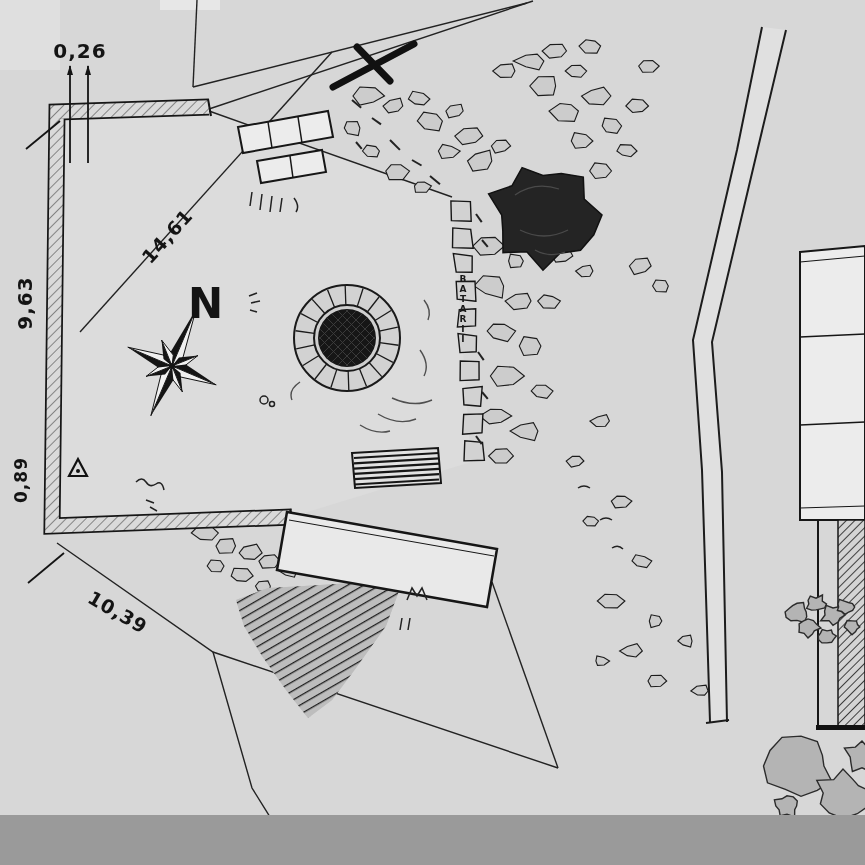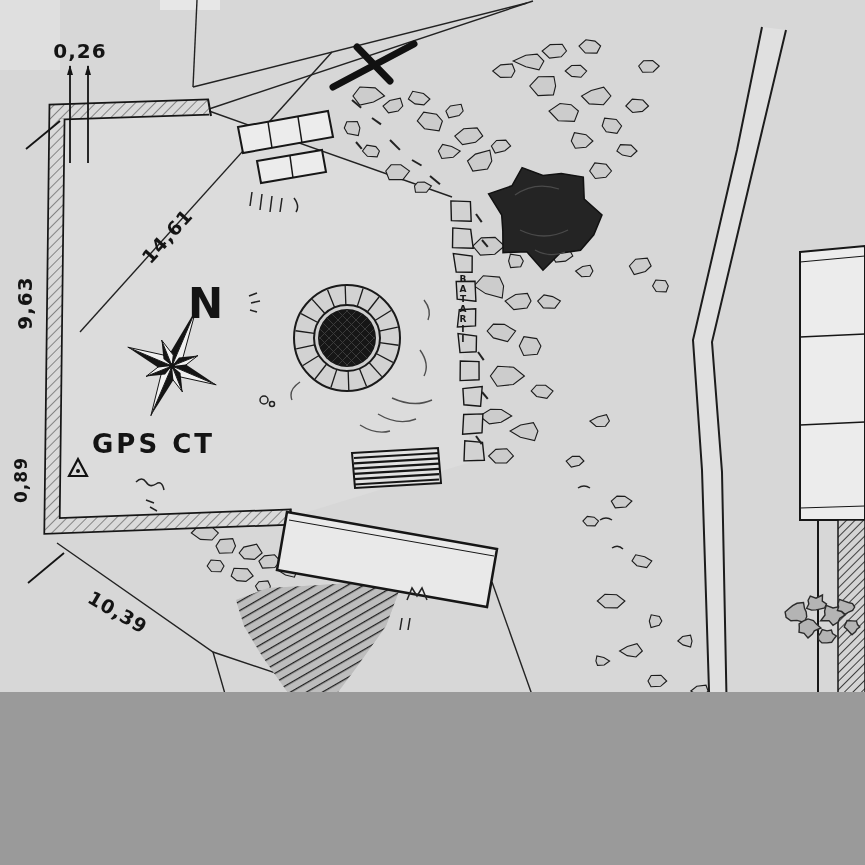--- a/index.html
+++ b/index.html
@@ -1,16 +1,16 @@
 <!DOCTYPE html>
 <html><head>
 <meta charset="utf-8">
 <style>
   html,body{margin:0;padding:0;background:#9a9a9a;}
-  #stage{position:relative;width:865px;height:692px;overflow:hidden;background:#ffffff;
+  #stage{position:relative;width:865px;height:815px;overflow:hidden;background:#ffffff;
          font-family:"DejaVu Sans",sans-serif;}
   svg{position:absolute;left:0;top:0;}
   .lbl{position:absolute;font-family:"DejaVu Sans",sans-serif;font-weight:bold;color:#141414;
        white-space:nowrap;letter-spacing:1px;}
   .ctr{transform:translate(-50%,-50%);}
   .lbl-vert{writing-mode:vertical-rl;text-orientation:upright;font-size:9px;letter-spacing:0px;
             font-weight:bold;color:#1a1a1a;}
 </style>
 </head>
 <body>
@@ -330,17 +330,16 @@
 <div class="lbl ctr" style="left:167px;top:236px;font-size:19px;transform:translate(-50%,-50%) rotate(-48deg);">14,61</div>
 
 <div class="lbl ctr" style="left:25px;top:303px;font-size:20px;transform:translate(-50%,-50%) rotate(-90deg);">9,63</div>
 
 <div class="lbl ctr" style="left:21px;top:480px;font-size:17px;transform:translate(-50%,-50%) rotate(-90deg);">0,89</div>
 
 <div class="lbl ctr" style="left:118px;top:612px;font-size:19px;transform:translate(-50%,-50%) rotate(30deg);">10,39</div>
 
 <div class="lbl ctr" style="left:206px;top:303px;font-size:42px;">N</div>
 
-<div class="lbl" style="left:92px;top:429px;font-size:26px;letter-spacing:3px;">GPS CT</div>
 
 <div class="lbl-vert" style="position:absolute;left:458px;top:274px;">BATARII</div>
 
 </div>
 
 </body></html>

